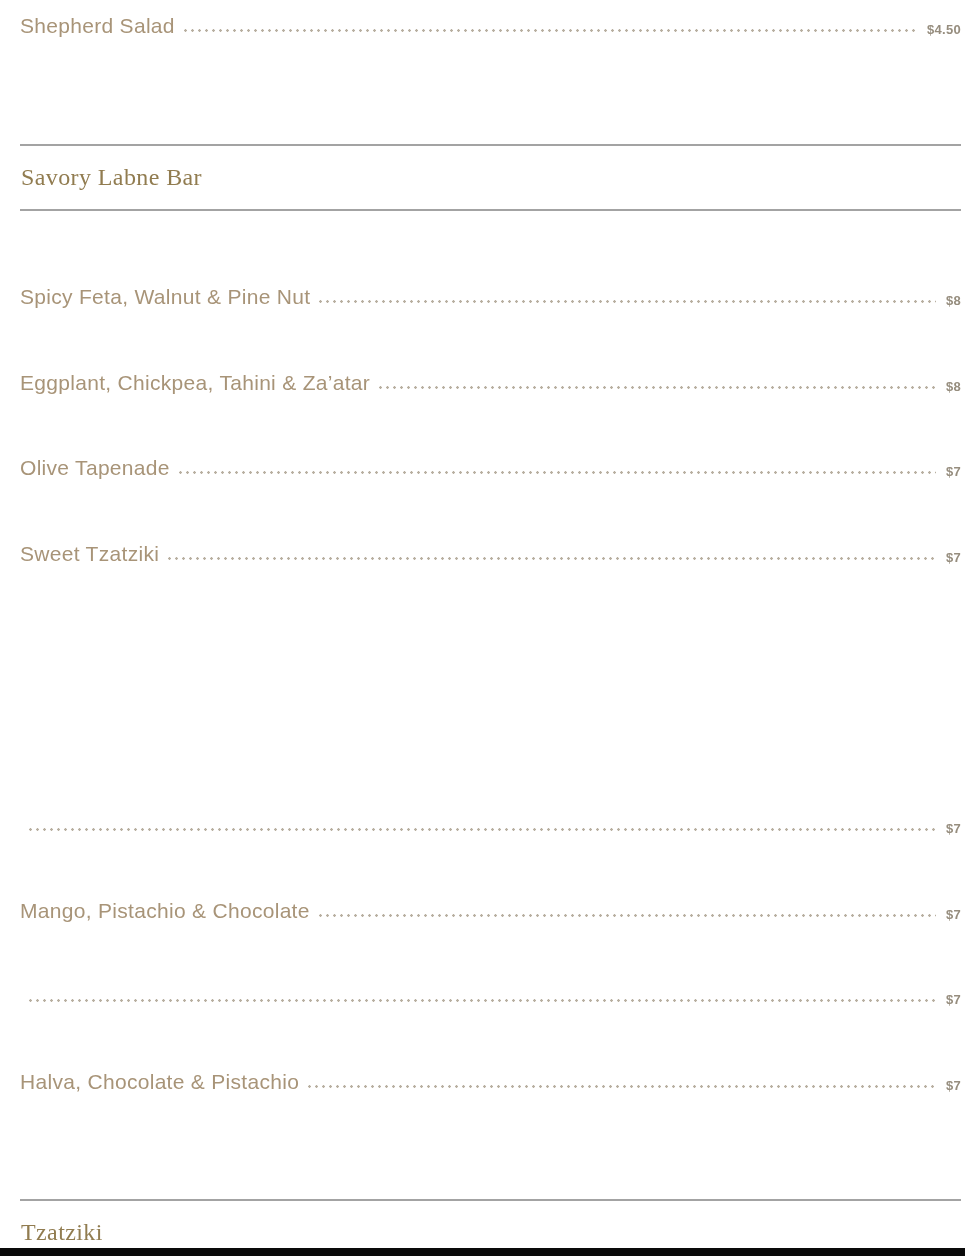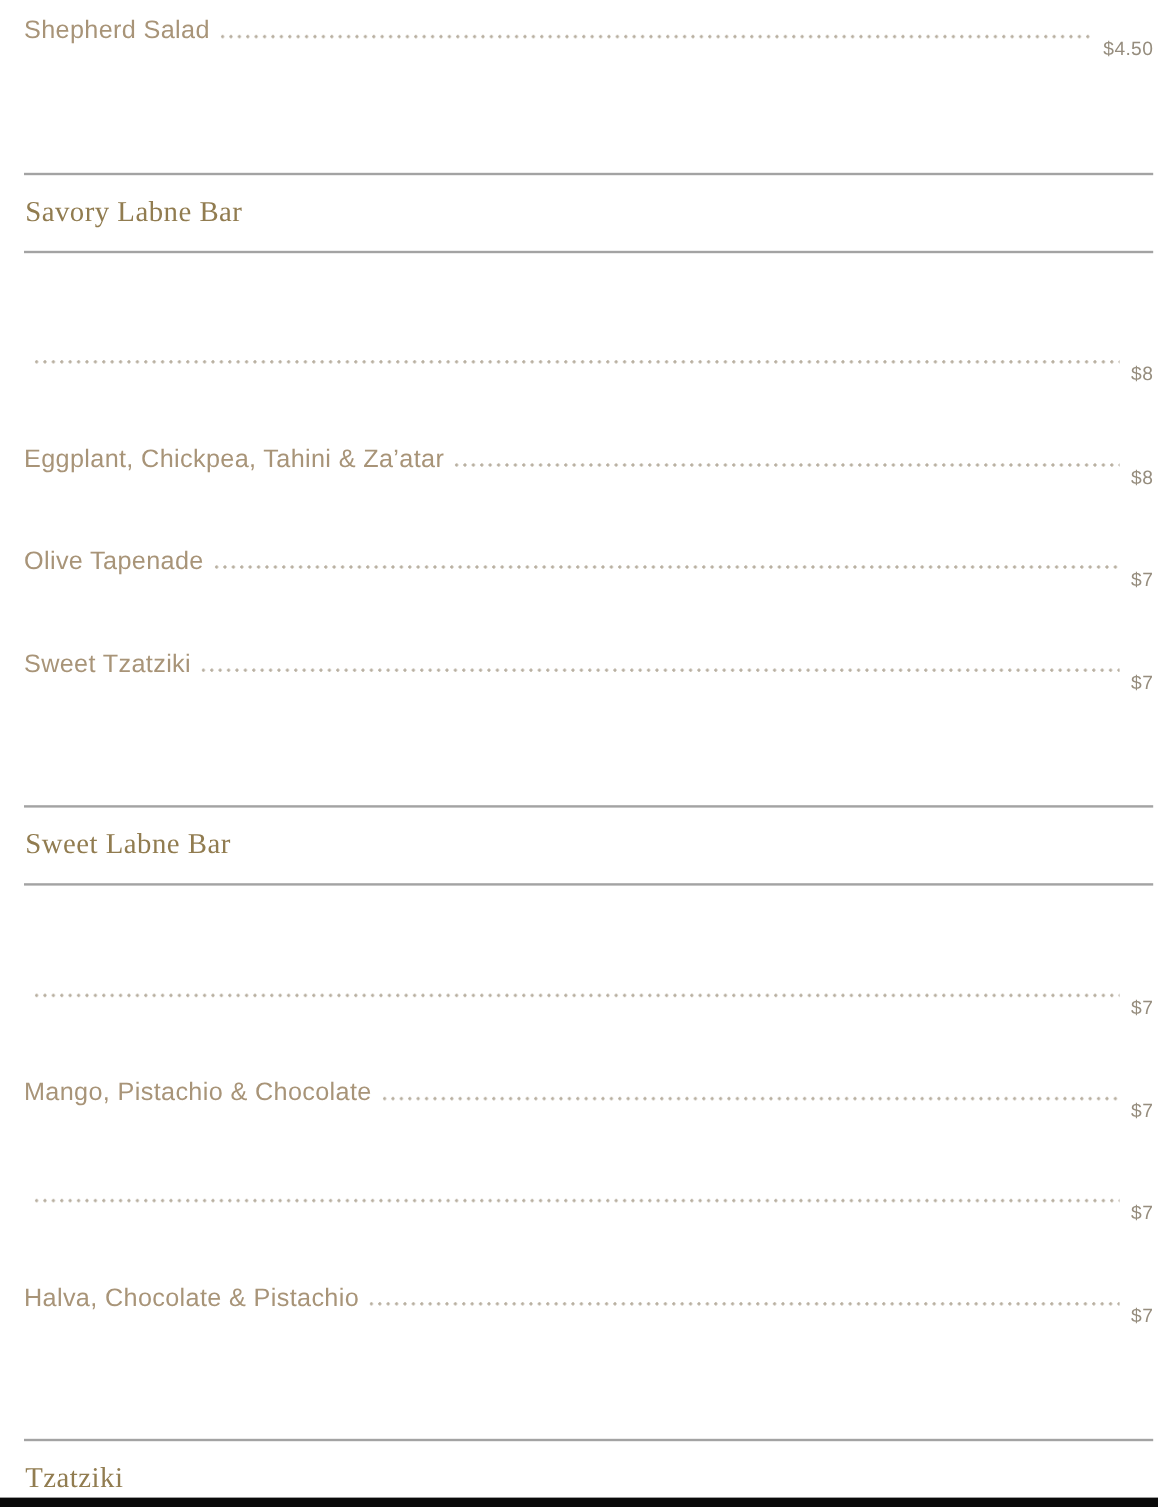--- a/index.html
+++ b/index.html
@@ -35,27 +35,27 @@
     flex: 1;
     height: 3px;
     margin: 0 10px 0 9px;
     transform: translateY(4px);
     background-image: radial-gradient(circle at 1.5px 1.5px, #b8afa0 1.1px, rgba(0,0,0,0) 1.5px);
     background-repeat: repeat-x;
     background-size: 7px 3px;
   }
   .item-price {
     font-family: "Liberation Sans", "DejaVu Sans", sans-serif;
-    font-weight: 400;
-    font-size: 16px;
+    font-weight: 700;
+    font-size: 13px;
     letter-spacing: 0.3px;
     color: #968d7e;
     white-space: nowrap;
     position: relative;
-    top: 16px;
+    top: 4px;
   }
 
   
   .section-header {
     position: absolute;
     left: 20px;
     right: 4px;
   }
   .rule {
     height: 2px;
@@ -93,20 +93,21 @@
     <span class="item-price">$4.50</span>
   </div>
 
   <div class="section-header" style="top:144px">
     <div class="rule"></div>
     <h2 class="section-title">Savory Labne Bar</h2>
     <div class="rule"></div>
   </div>
 
   <div class="item-row" style="top:282px">
+    <span class="item-name">Spicy Feta, Walnut &amp; Pine Nut</span>
     <span class="leader"></span>
     <span class="item-price">$8</span>
   </div>
 
   <div class="item-row" style="top:368px">
     <span class="item-name">Eggplant, Chickpea, Tahini &amp; Za’atar</span>
     <span class="leader"></span>
     <span class="item-price">$8</span>
   </div>
 
@@ -115,25 +116,20 @@
     <span class="leader"></span>
     <span class="item-price">$7</span>
   </div>
 
   <div class="item-row" style="top:539px">
     <span class="item-name">Sweet Tzatziki</span>
     <span class="leader"></span>
     <span class="item-price">$7</span>
   </div>
 
-  <div class="section-header" style="top:671px">
-    <div class="rule"></div>
-    <h2 class="section-title">Sweet Labne Bar</h2>
-    <div class="rule"></div>
-  </div>
 
   <div class="item-row" style="top:810px">
     <span class="leader"></span>
     <span class="item-price">$7</span>
   </div>
 
   <div class="item-row" style="top:896px">
     <span class="item-name">Mango, Pistachio &amp; Chocolate</span>
     <span class="leader"></span>
     <span class="item-price">$7</span>

